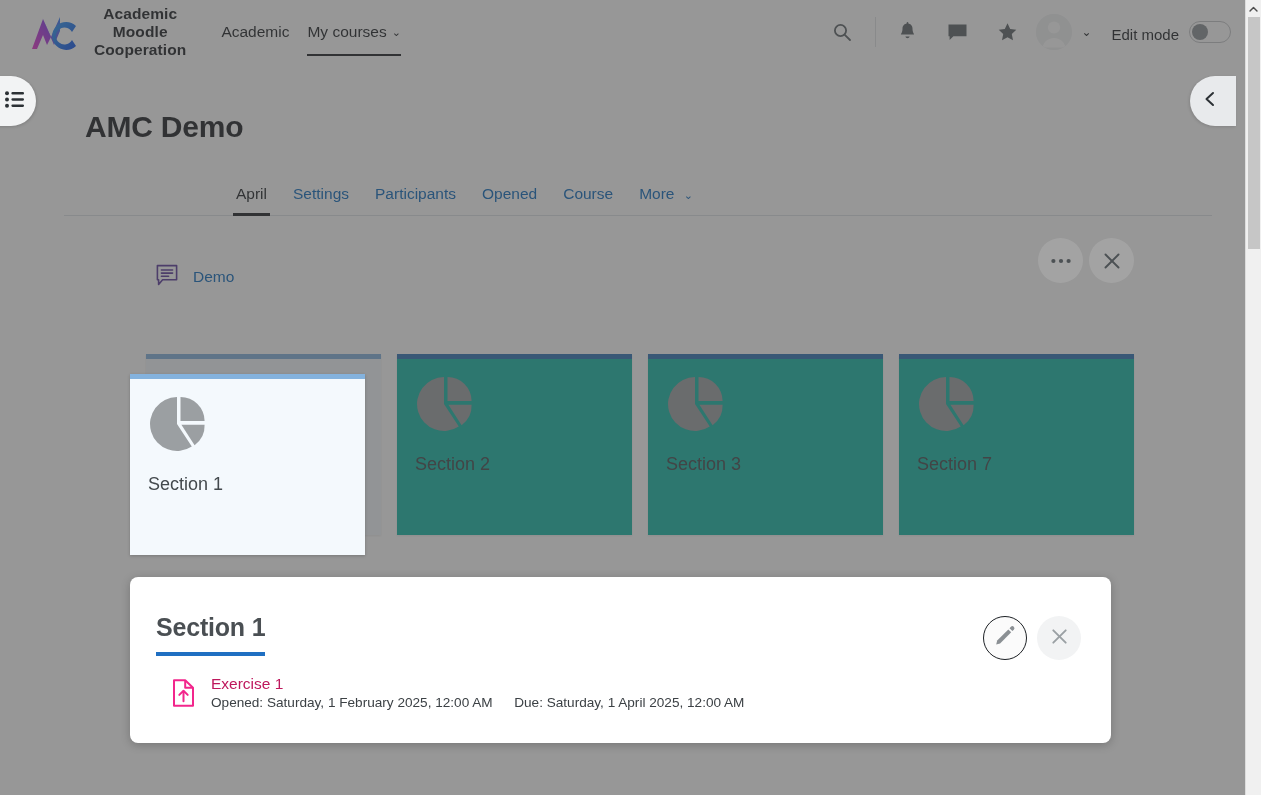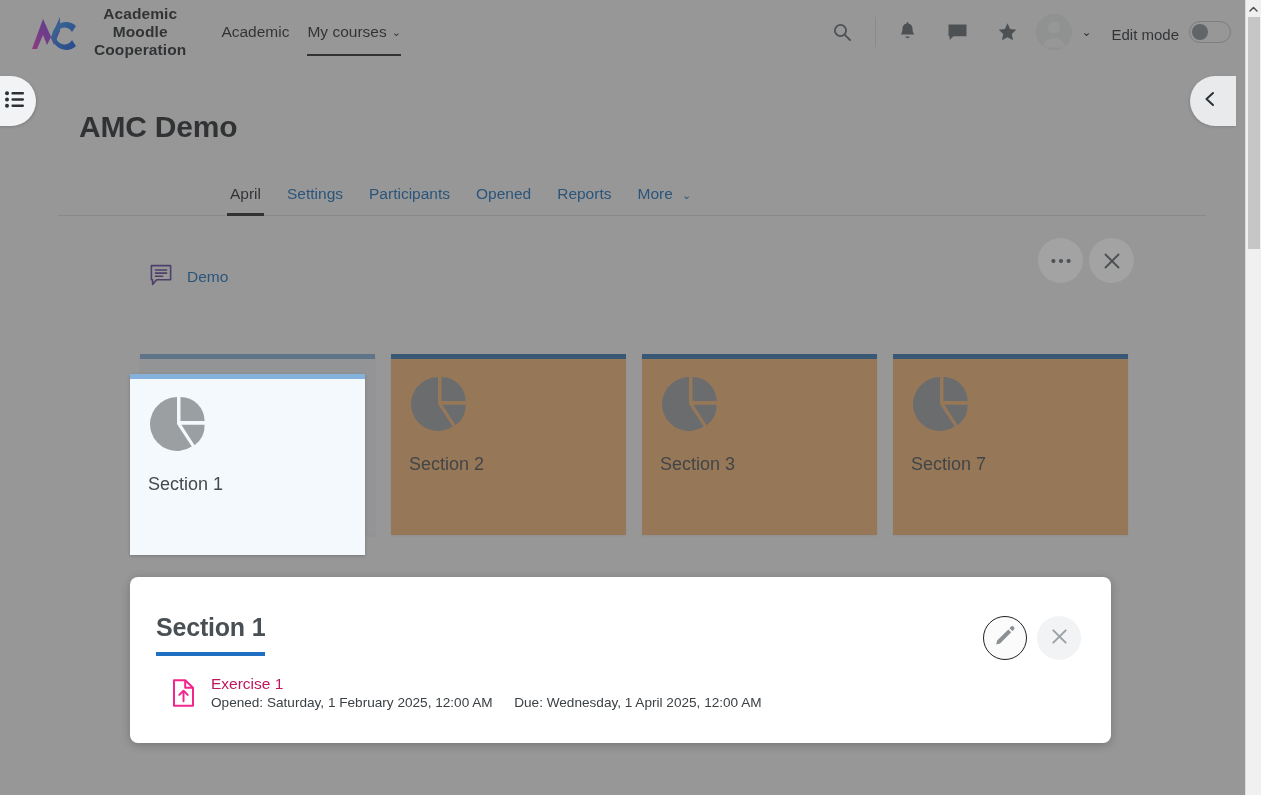--- a/index.html
+++ b/index.html
@@ -115,21 +115,21 @@
     position: absolute;
     left: 2px; top: 2px;
     width: 16px; height: 16px;
     border-radius: 50%;
     background: #8a9094;
   }
 
   
   .page-body {
     position: absolute;
-    left: 10px; top: 64px;
+    left: 16px; top: 64px;
     width: 1033px;
     bottom: 0;
     background: #ffffff;
   }
   .content-wrap {
     position: absolute;
     left: 48px; top: 0;
     width: 1148px;
   }
   .course-title {
@@ -176,21 +176,21 @@
   .news-label { font-size: 15.5px; color: #0f6cbf; cursor: pointer; }
 
   
   .cards {
     display: flex;
     gap: 16px;
     margin: 62px 0 0 82px;
   }
   .card {
     width: 235px; height: 181px;
-    background: #fdba74;
+    background: #14b8a6;
     border-top: 5px solid #2f74b5;
     box-shadow: 0 1px 2px rgba(0,0,0,.08);
     position: relative;
     cursor: pointer;
   }
   .card.active {
     background: #f4f9fd;
     border-top-color: #84b2dd;
   }
   .card-icon { position: absolute; left: 17px; top: 14px; }
@@ -458,21 +458,21 @@
           <div class="tab">
             <span>Settings</span>
           </div>
           <div class="tab">
             <span>Participants</span>
           </div>
           <div class="tab">
             <span>Opened</span>
           </div>
           <div class="tab">
-            <span>Reports</span>
+            <span>Course</span>
           </div>
           <div class="tab">
             <span>More</span>
             <span class="caret">⌄</span>
           </div>
         </div>
 
         <div class="news-row">
           <span>
             <svg width="26" height="26" viewBox="0 0 26 26" fill="none" stroke="#5b3b9c" stroke-width="1.6">
@@ -619,21 +619,21 @@
             <polyline points="9.3,16.9 13.5,12.8 17.7,16.9" stroke-linecap="round" stroke-linejoin="round"></polyline>
           </svg>
         </span>
         <span class="activity-text">
           <span class="activity-name">Exercise 1</span>
           <span class="activity-dates">
             <b>Opened:</b>
             <span>Saturday, 1 February 2025, 12:00 AM</span>
             <span class="dates-gap"></span>
             <b>Due:</b>
-            <span>Wednesday, 1 April 2025, 12:00 AM</span>
+            <span>Saturday, 1 April 2025, 12:00 AM</span>
           </span>
         </span>
       </div>
     </div>
   </div>
 
   <div class="scrollbar">
     <div class="sb-arrow">
       <svg width="9" height="6" viewBox="0 0 9 6" fill="none" stroke="#4d4d4d" stroke-width="1.4" stroke-linecap="round" stroke-linejoin="round">
         <polyline points="1,5 4.5,1.4 8,5"></polyline>

